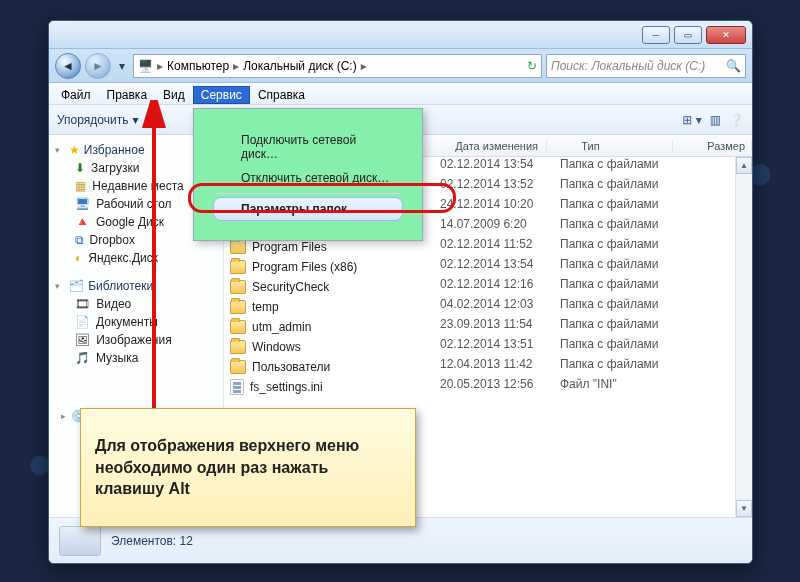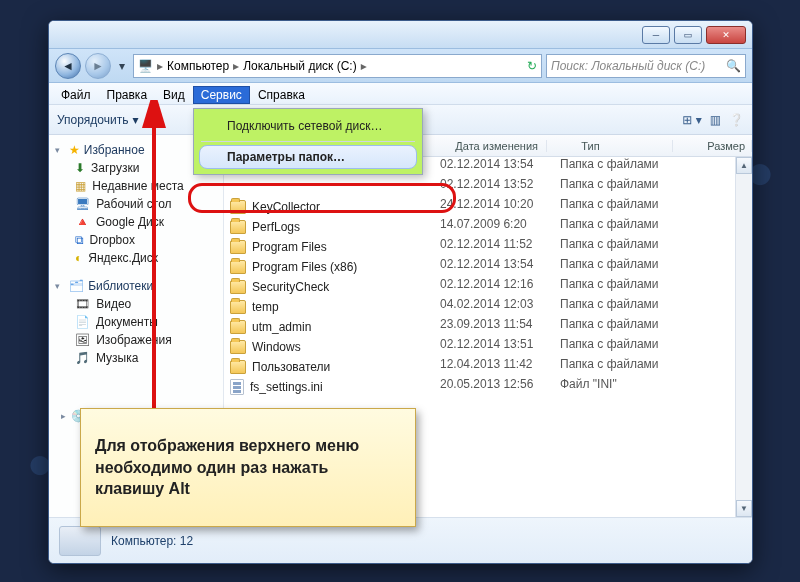--- a/index.html
+++ b/index.html
@@ -88,22 +88,22 @@
 
   .scrollbar{position:absolute; right:0; top:22px; bottom:0; width:17px; background:#f0f3f7; border-left:1px solid #dbe2ec;}
   .sb-btn{height:17px;background:linear-gradient(#f6f9fd,#dde7f2);border:1px solid #b9c8da;display:flex;align-items:center;justify-content:center;font-size:8px;color:#567;}
 
   .status{height:46px; border-top:1px solid #d6e0ec; background:linear-gradient(#eef5fc,#e2edf9); display:flex; align-items:center; padding:4px 10px; gap:10px; color:#20426c;}
   .status .thumb{width:42px;height:30px;background:linear-gradient(#e8eef6,#c3d3e6);border:1px solid #b2c3d8;border-radius:3px;}
 
   
   .ddmenu{
     position:absolute; left:145px; top:88px; width:230px;
-    background:#bef264; border:1px solid #9aa8bb; box-shadow:3px 3px 8px rgba(0,0,0,.25);
-    padding:5px; z-index:20;
+    background:#86efac; border:1px solid #9aa8bb; box-shadow:3px 3px 8px rgba(0,0,0,.25);
+    padding:19px; z-index:20;
   }
   .ddmenu .mi{padding:5px 10px 5px 28px; font-size:12px; color:#222; position:relative;}
   .ddmenu .sep{height:1px;background:#cfd6e0;margin:3px 2px;}
   .ddmenu .mi.hl{ background:linear-gradient(#eaf2fe,#d6e7fb); border:1px solid #9dbdee; border-radius:8px; padding:4px 9px 4px 27px;font-weight:bold;}
   .redbox{position:absolute; left:140px; top:162px; width:268px; height:30px; border:3px solid #d11; border-radius:14px; z-index:25; pointer-events:none;}
 
   
   .arrow{position:absolute; left:143px; top:92px; z-index:26; pointer-events:none;}
 
   
@@ -350,26 +350,27 @@
         <div class="sb-btn">▲</div>
         <div style="position:absolute;bottom:0;left:0;right:0">
             <div class="sb-btn">▼</div>
           </div>
       </div>
     </div>
   </div>
 
   <div class="status">
     <div class="thumb"></div>
-    <div><span>Компьютер:</span> <span>12</span></div>
+    <div><span>Элементов:</span> <span>12</span></div>
   </div>
 </div>
 
 <div class="ddmenu" style="left:193px; top:108px">
   <div class="mi">Подключить сетевой диск…</div>
+  <div class="mi">Отключить сетевой диск…</div>
   <div class="sep"></div>
   <div class="mi hl">Параметры папок…</div>
 </div>
 
 <div class="redbox" style="left:188px; top:183px"></div>
 
 <svg class="arrow" style="left:140px; top:100px" width="40" height="360">
   <defs>
       <marker id="ah" markerWidth="10" markerHeight="10" refX="5" refY="3" orient="auto">
         <path d="M0,0 L10,3 L0,6 Z" fill="#d11"></path>

